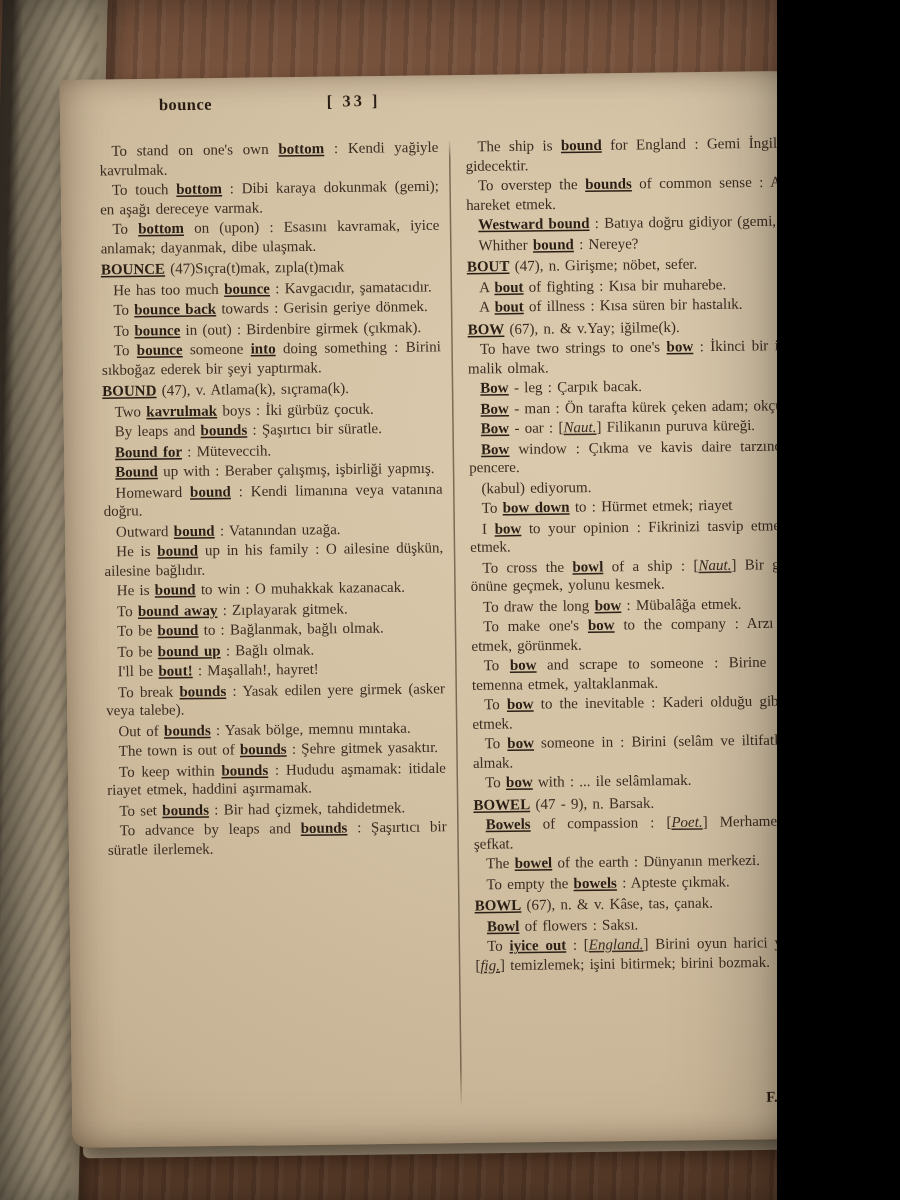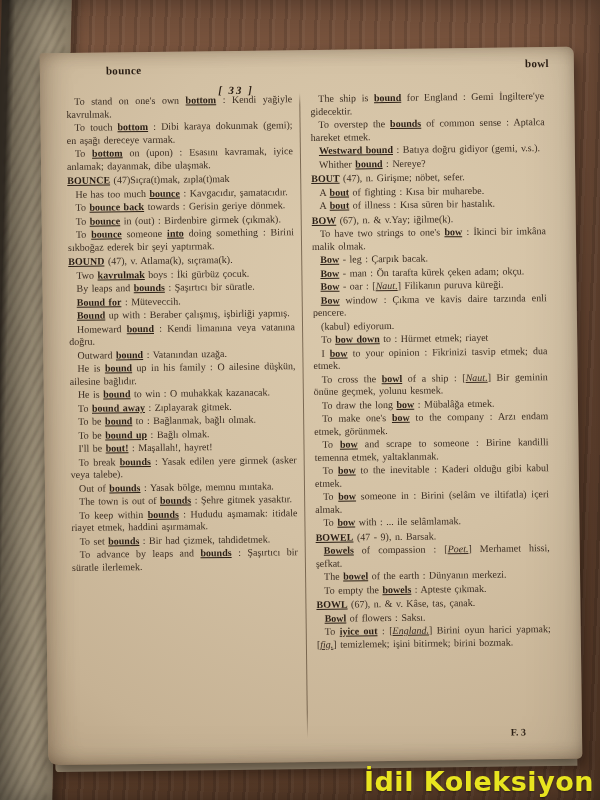--- a/index.html
+++ b/index.html
@@ -5,21 +5,21 @@
   :root{
     --wood:#6f4c39;
     --page:#cfbda0;
     --ink:#3a2c21;
     --ink-bold:#2b1f15;
   }
   *{box-sizing:border-box;}
   html,body{margin:0;padding:0;}
   body{width:600px;height:800px;overflow:hidden;background:#000;}
   .photo{
-    position:relative;width:600px;height:800px;overflow:hidden;
+    position:relative;width:518px;height:800px;overflow:hidden;
     background-color:var(--wood);
     background-image:
       repeating-linear-gradient(92deg, rgba(0,0,0,.10) 0 3px, rgba(255,255,255,.035) 3px 6px, transparent 6px 15px),
       linear-gradient(180deg,#7d5740 0%,#6d4a35 55%,#5f402c 100%);
   }
   .vignette{
     position:absolute;inset:0;z-index:5;pointer-events:none;
     box-shadow:inset 0 0 70px rgba(0,0,0,.33), inset 0 0 18px rgba(0,0,0,.18);
   }
   
@@ -50,21 +50,21 @@
       1px 13px 0 -6px #bcab8d;
   }
   .page-inner{
     position:relative;width:100%;height:100%;
     padding:10px 20px 0 26px;
     font-family:"Liberation Serif","DejaVu Serif",serif;
     color:var(--ink);
   }
   .page-header{position:relative;height:28px;font-size:11px;font-weight:bold;color:var(--ink-bold);}
   .running-head-left{position:absolute;left:40px;top:2px;letter-spacing:.3px;}
-  .page-number{position:absolute;left:152px;top:23px;font-weight:bold;letter-spacing:2px;font-style:italic;}
+  .page-number{position:absolute;left:152px;top:1px;font-weight:bold;letter-spacing:2px;}
   .running-head-right{position:absolute;right:5px;top:0;letter-spacing:.3px;}
   .cols{display:flex;margin-top:5px;align-items:stretch;}
   .col{width:233px;font-size:10px;line-height:12.5px;text-align:justify;}
   .col-left{padding-right:7px;}
   .col-right{padding-left:10px;width:244px;}
   .divider{width:1px;min-height:645px;opacity:.7;
     background:linear-gradient(180deg,transparent 0,#55432f 12px,#55432f 96%,transparent 100%);}
   .col p{margin:0 0 1px;text-indent:8px;word-spacing:1px;}
   .col p.entry{text-indent:0;margin-top:2px;}
   .col b{font-weight:700;color:var(--ink-bold);text-decoration:underline;}
@@ -159,14 +159,13 @@
             <p class="para sub">To <b>iyice out</b> : [<i>England.</i>] Birini oyun harici yapmak; [<i>fig.</i>] temizlemek; işini bitirmek; birini bozmak.</p>
           </div>
       </div>
 
       <div class="page-mark">F. 3</div>
     </div>
   </div>
 
   <div class="vignette"></div>
 
-  <div class="watermark" style="color: rgb(232, 228, 31);">İdil Koleksiyon</div>
 </div>
 
 </body></html>

